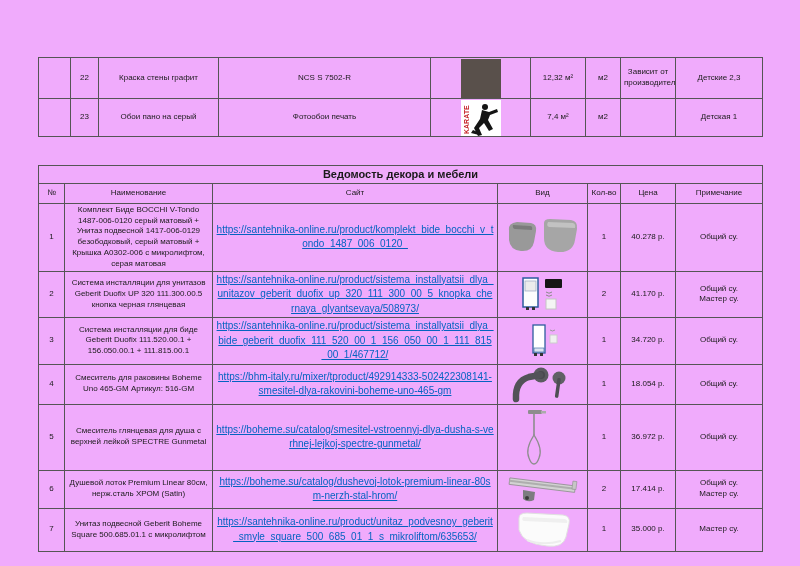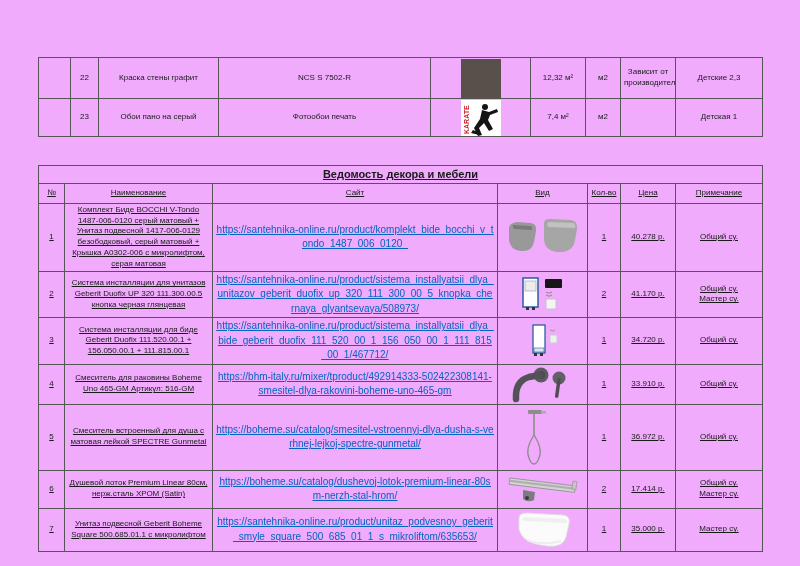--- a/index.html
+++ b/index.html
@@ -6,21 +6,21 @@
   .page{
     position:relative;width:800px;height:566px;background:#f0abfc;overflow:hidden;
     font-family:"Liberation Sans",sans-serif;color:#1a1a1a;padding-left:48px;
   }
   table{border-collapse:collapse;table-layout:fixed;position:absolute;left:38px;}
   td{
     border:1px solid #555555;font-size:8px;line-height:1.35;
     text-align:center;vertical-align:middle;padding:1px 3px;overflow:hidden;
   }
   .top-table{top:57px;width:724px;}
-  .main-table{top:165px;width:724px;text-decoration:underline;}
+  .main-table{top:165px;width:724px;}
   .r22{height:41px;} .r23{height:38px;}
   .title-row td{height:14px;font-weight:bold;font-size:11px;padding:1px;}
   .head-row td{height:17px;font-size:8px;}
   .r1{height:51px;} .r2{height:35px;} .r3{height:36px;} .r4{height:40px;}
   .r5{height:66px;} .r6{height:38px;} .r7{height:43px;}
   .note-cell{white-space:pre-line;}
   .price-cell{white-space:pre-line;}
   a.link{
     color:#0563c1;text-decoration:underline;cursor:pointer;
     font-size:10px;word-break:break-all;line-height:1.45;text-align:right;
@@ -178,27 +178,27 @@
       <td class="view-cell">
         <svg width="72" height="38" viewBox="0 0 72 38">
           <circle cx="34" cy="10" r="7.5" fill="#5b5b60"></circle>
           <circle cx="34" cy="10" r="4" fill="#4a4a4f"></circle>
           <path d="M9 34 Q8 16 22 12 L33 10" stroke="#525257" stroke-width="6.5" fill="none" stroke-linecap="round"></path>
           <circle cx="52" cy="13" r="6.5" fill="#606065"></circle>
           <rect x="50.5" y="13" width="3.5" height="20" rx="1.5" fill="#4e4e53" transform="rotate(8 52 13)"></rect>
         </svg>
       </td>
       <td>1</td>
-      <td class="price-cell">33.910 р.</td>
+      <td class="price-cell">18.054 р.</td>
       <td class="note-cell">Общий су.</td>
     </tr>
 
     <tr class="r5">
       <td>5</td>
-      <td>Смеситель встроенный для душа с матовая лейкой SPECTRE Gunmetal</td>
+      <td>Смеситель глянцевая для душа с верхней лейкой SPECTRE Gunmetal</td>
       <td>
         <a class="link">https://boheme.su/catalog/smesitel-vstroennyj-dlya-dusha-s-verhnej-lejkoj-spectre-gunmetal/</a>
       </td>
       <td class="view-cell">
         <svg width="46" height="60" viewBox="0 0 46 60">
           <rect x="8" y="3" width="14" height="4" rx="1" fill="#8d8d8d"></rect>
           <rect x="21" y="4" width="5" height="2.5" fill="#ababab"></rect>
           <line x1="14" y1="7" x2="14" y2="28" stroke="#8d8d8d" stroke-width="1.6"></line>
           <path d="M14 28 Q5 42 9 51 Q11 57 14 57 Q17 57 19 51 Q23 42 14 28 Z" fill="none" stroke="#8d8d8d" stroke-width="1.3"></path>
         </svg>

